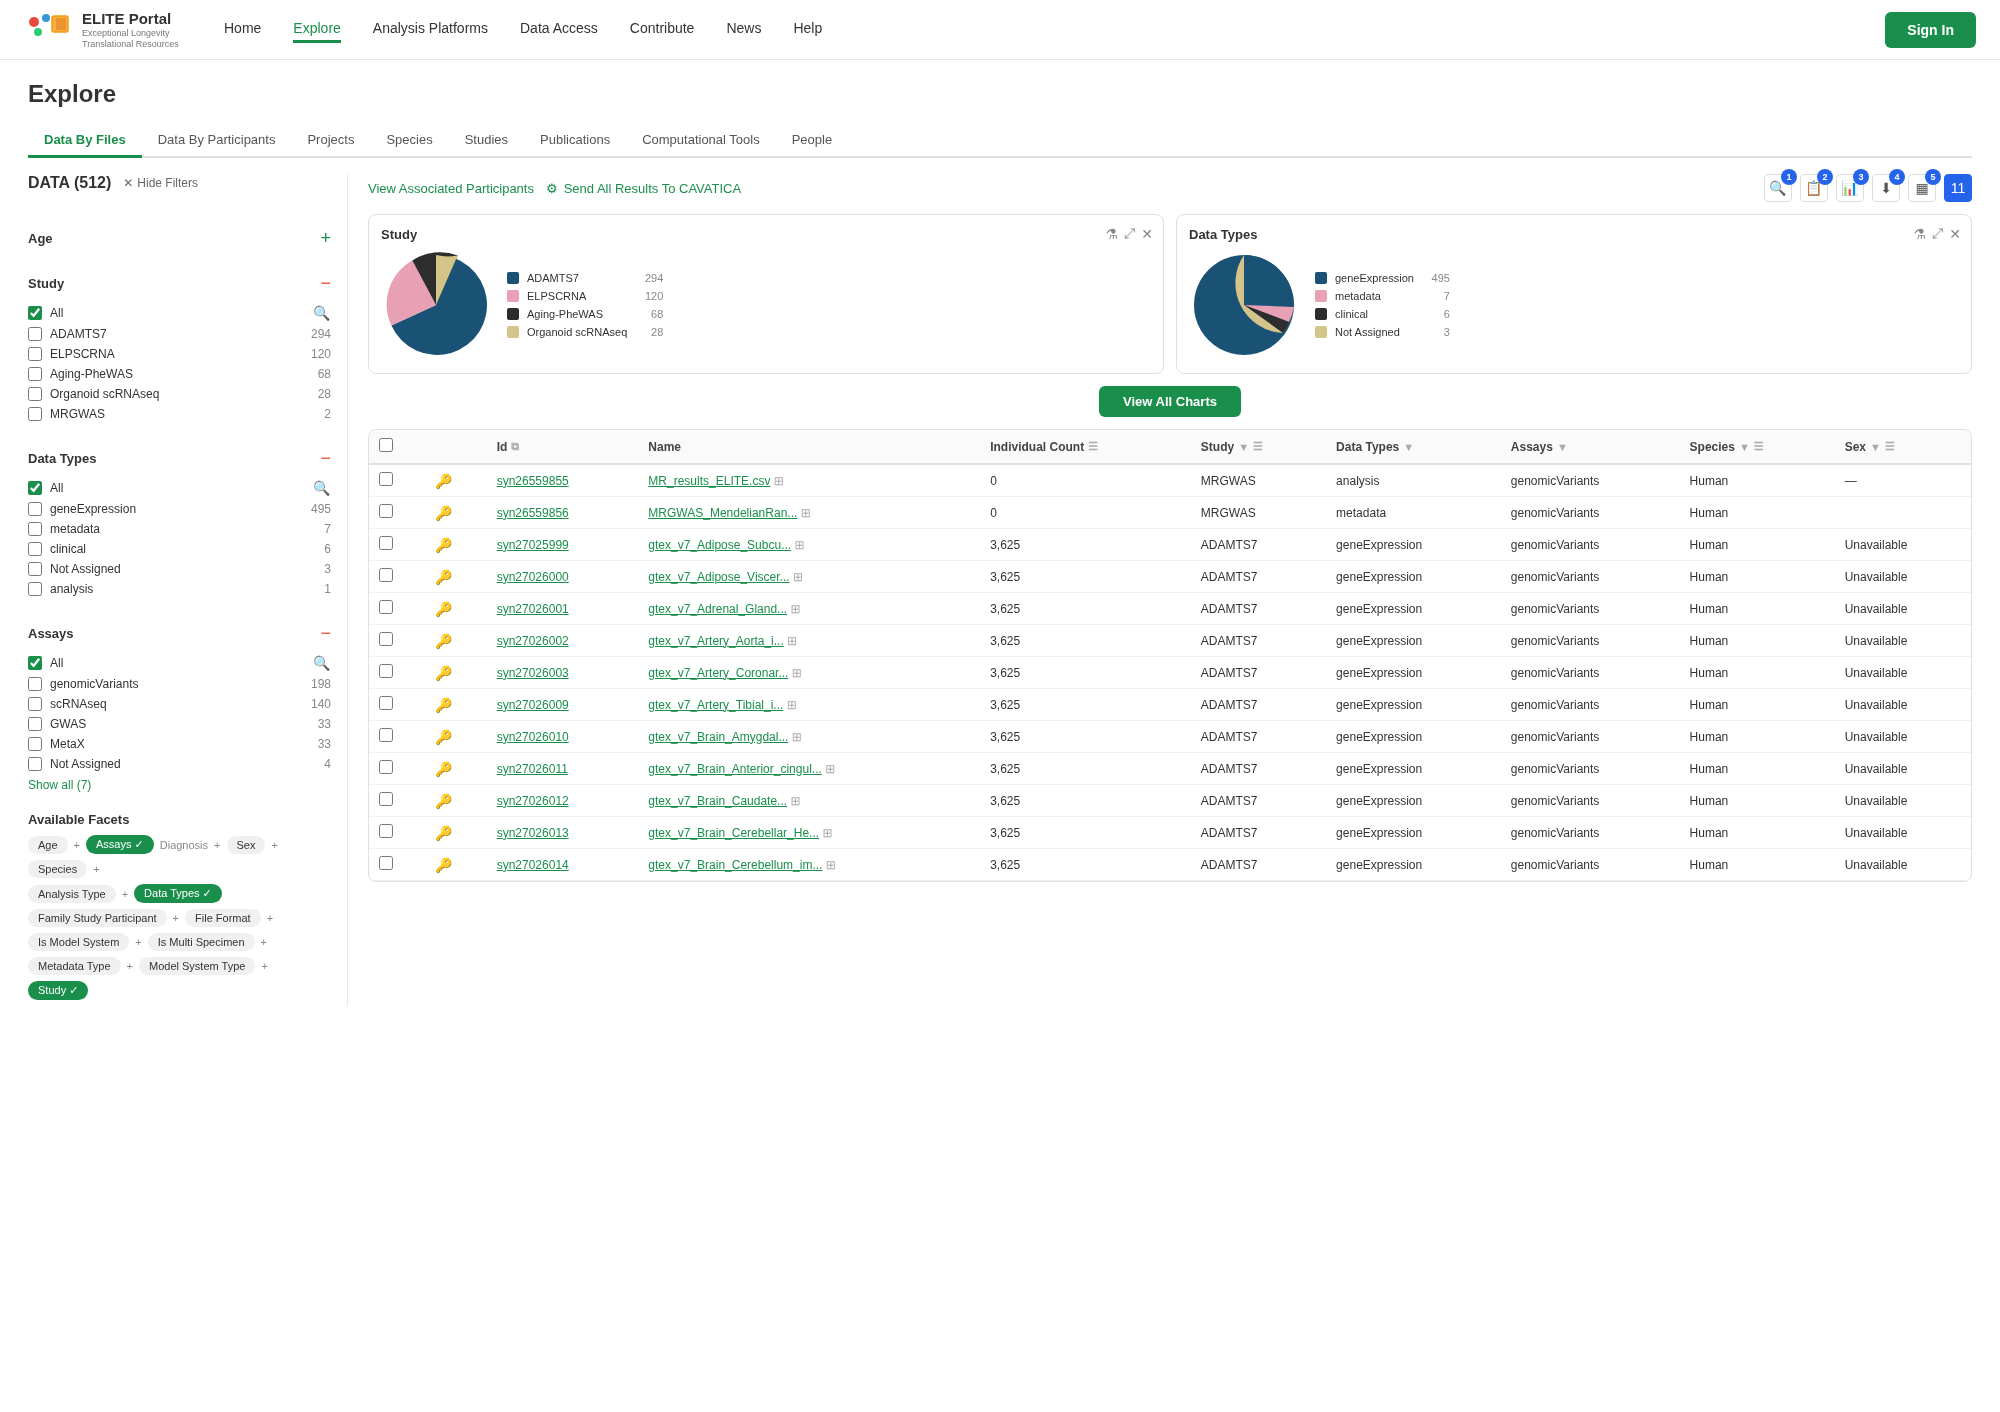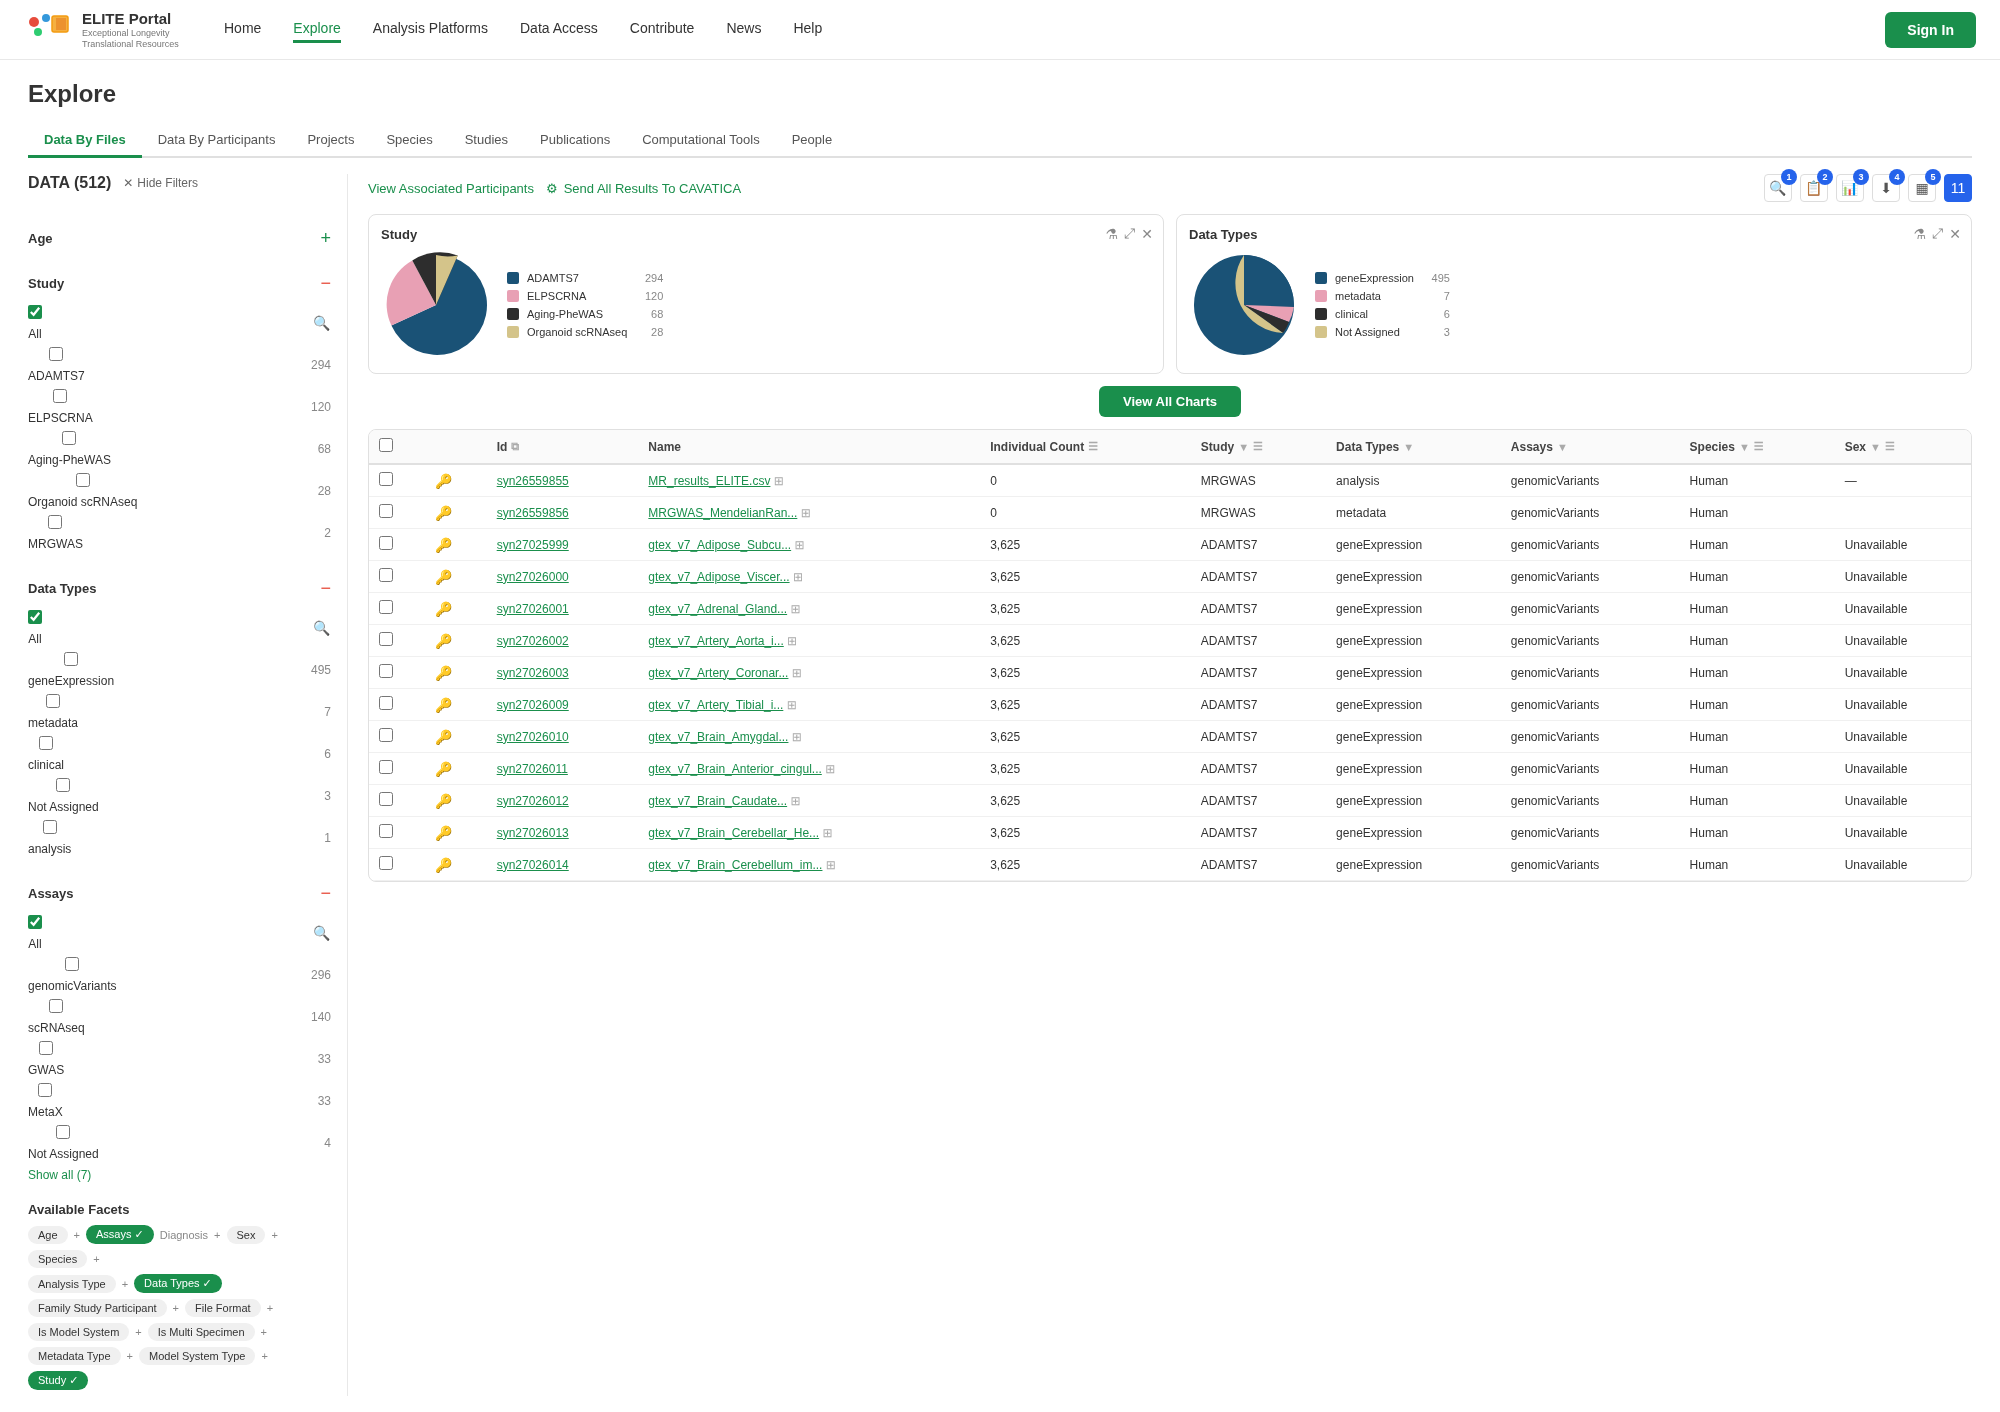--- a/index.html
+++ b/index.html
@@ -35,21 +35,21 @@
     .data-count { font-size: 16px; font-weight: 700; color: #333; }
     .hide-filters-btn { display: flex; align-items: center; gap: 4px; font-size: 12px; color: #666; cursor: pointer; border: none; background: none; }
 
     .filter-section { margin-bottom: 8px; }
     .filter-header { display: flex; align-items: center; justify-content: space-between; padding: 8px 0; cursor: pointer; }
     .filter-title { font-size: 13px; font-weight: 600; color: #333; }
     .filter-icon { font-size: 18px; color: #1a8f4c; font-weight: 300; cursor: pointer; }
 
     .filter-items { padding-bottom: 8px; }
     .filter-item { display: flex; align-items: center; justify-content: space-between; padding: 3px 0; }
-    .filter-item-left { display: flex; align-items: center; gap: 8px; flex-direction: column; }
+    .filter-item-left { display: flex; align-items: flex-end; gap: 8px; }
     .filter-checkbox { width: 14px; height: 14px; accent-color: #1a8f4c; cursor: pointer; }
     .filter-label { font-size: 12px; color: #333; }
     .filter-count { font-size: 12px; color: #888; }
     .filter-all-row { display: flex; align-items: center; justify-content: space-between; padding: 3px 0; }
     .filter-search-icon { color: #1a8f4c; font-size: 14px; cursor: pointer; }
 
     .show-all-link { color: #1a8f4c; font-size: 12px; cursor: pointer; text-decoration: none; display: block; margin-top: 4px; }
 
     
     .facets-section { margin-top: 12px; }
@@ -280,21 +280,21 @@
               <input type="checkbox" class="filter-checkbox" checked="" style="">
               <span class="filter-label">All</span>
             </div>
             <span class="filter-search-icon">🔍</span>
           </div>
           <div class="filter-item">
             <div class="filter-item-left">
               <input type="checkbox" class="filter-checkbox" style="">
               <span class="filter-label">genomicVariants</span>
             </div>
-            <span class="filter-count">296</span>
+            <span class="filter-count">198</span>
           </div>
           <div class="filter-item">
             <div class="filter-item-left">
               <input type="checkbox" class="filter-checkbox" style="">
               <span class="filter-label">scRNAseq</span>
             </div>
             <span class="filter-count">140</span>
           </div>
           <div class="filter-item">
             <div class="filter-item-left">

